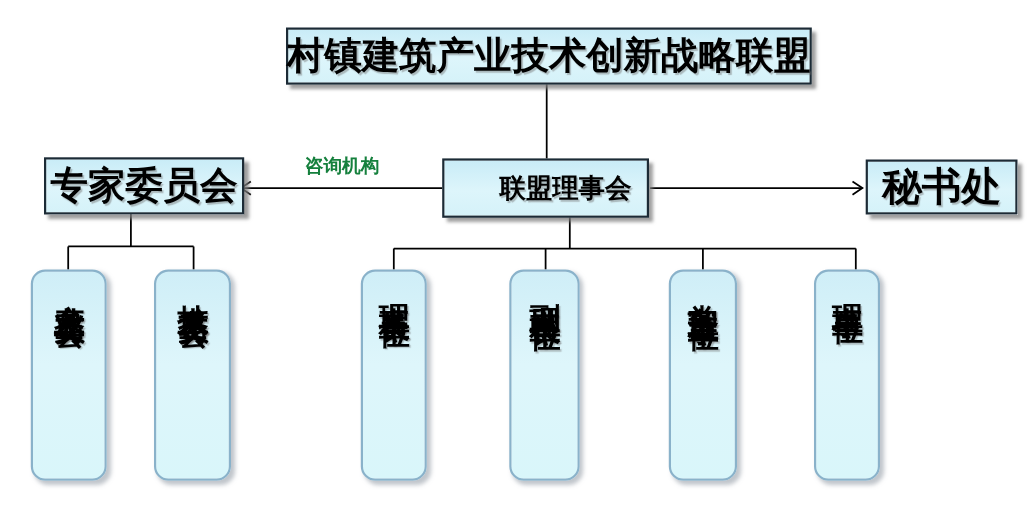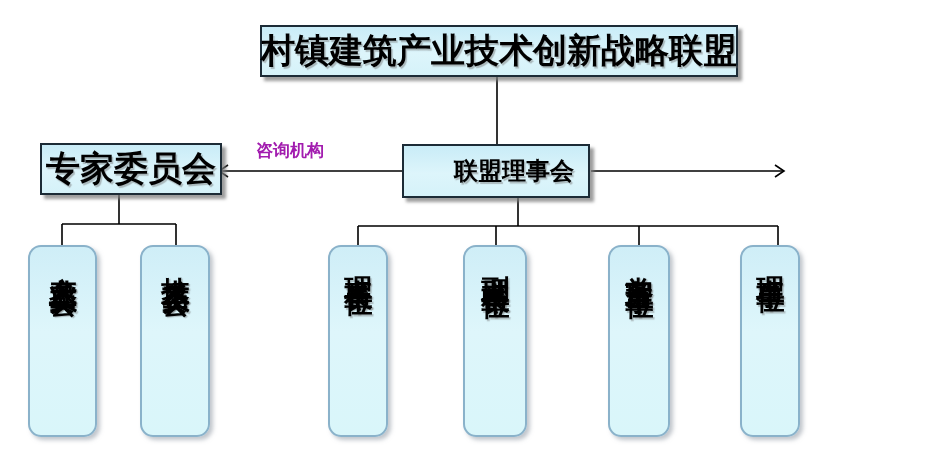--- a/index.html
+++ b/index.html
@@ -57,22 +57,22 @@
     color: #000;
     line-height: 1;
     text-shadow: 1.5px 1.5px 1px rgba(110,110,110,0.4);
   }
   .edge-label {
     position: absolute;
     z-index: 2;
     font-family: "Liberation Serif", serif;
     font-weight: bold;
     font-size: 17px;
-    color: #a21caf;
-    text-align: left;
+    color: #15803d;
+    text-align: center;
   }
   
   .node-root        { left: 260px; top: 25px;  width: 478px; height: 52px; font-size: 34px; }
   .node-council     { left: 402px; top: 144px; width: 188px; height: 54px; font-size: 24px; padding-left: 36px; }
   .node-expert      { left: 28px;  top: 143px; width: 182px; height: 52px; font-size: 34px; margin-left: 12px; }
   .node-secretariat { left: 787px; top: 145px; width: 138px; height: 50px; font-size: 36px; }
   
   .vbox-industry  { left: 28px;  width: 69px; }
   .vbox-tech      { left: 140px; width: 70px; }
   .vbox-chairman  { left: 328px; width: 60px; }
@@ -112,20 +112,23 @@
   </div>
 
   <div class="node node-council">
     <span>联盟理事会</span>
   </div>
 
   <div class="node node-expert">
     <span>专家委员会</span>
   </div>
 
+  <div class="node node-secretariat">
+    <span>秘书处</span>
+  </div>
 
   <div class="edge-label edge-label-advisory">咨询机构</div>
 
   <div class="vbox vbox-industry">
     <span class="vlabel">产业委员会</span>
   </div>
   <div class="vbox vbox-tech">
     <span class="vlabel">技术委员会</span>
   </div>
 

